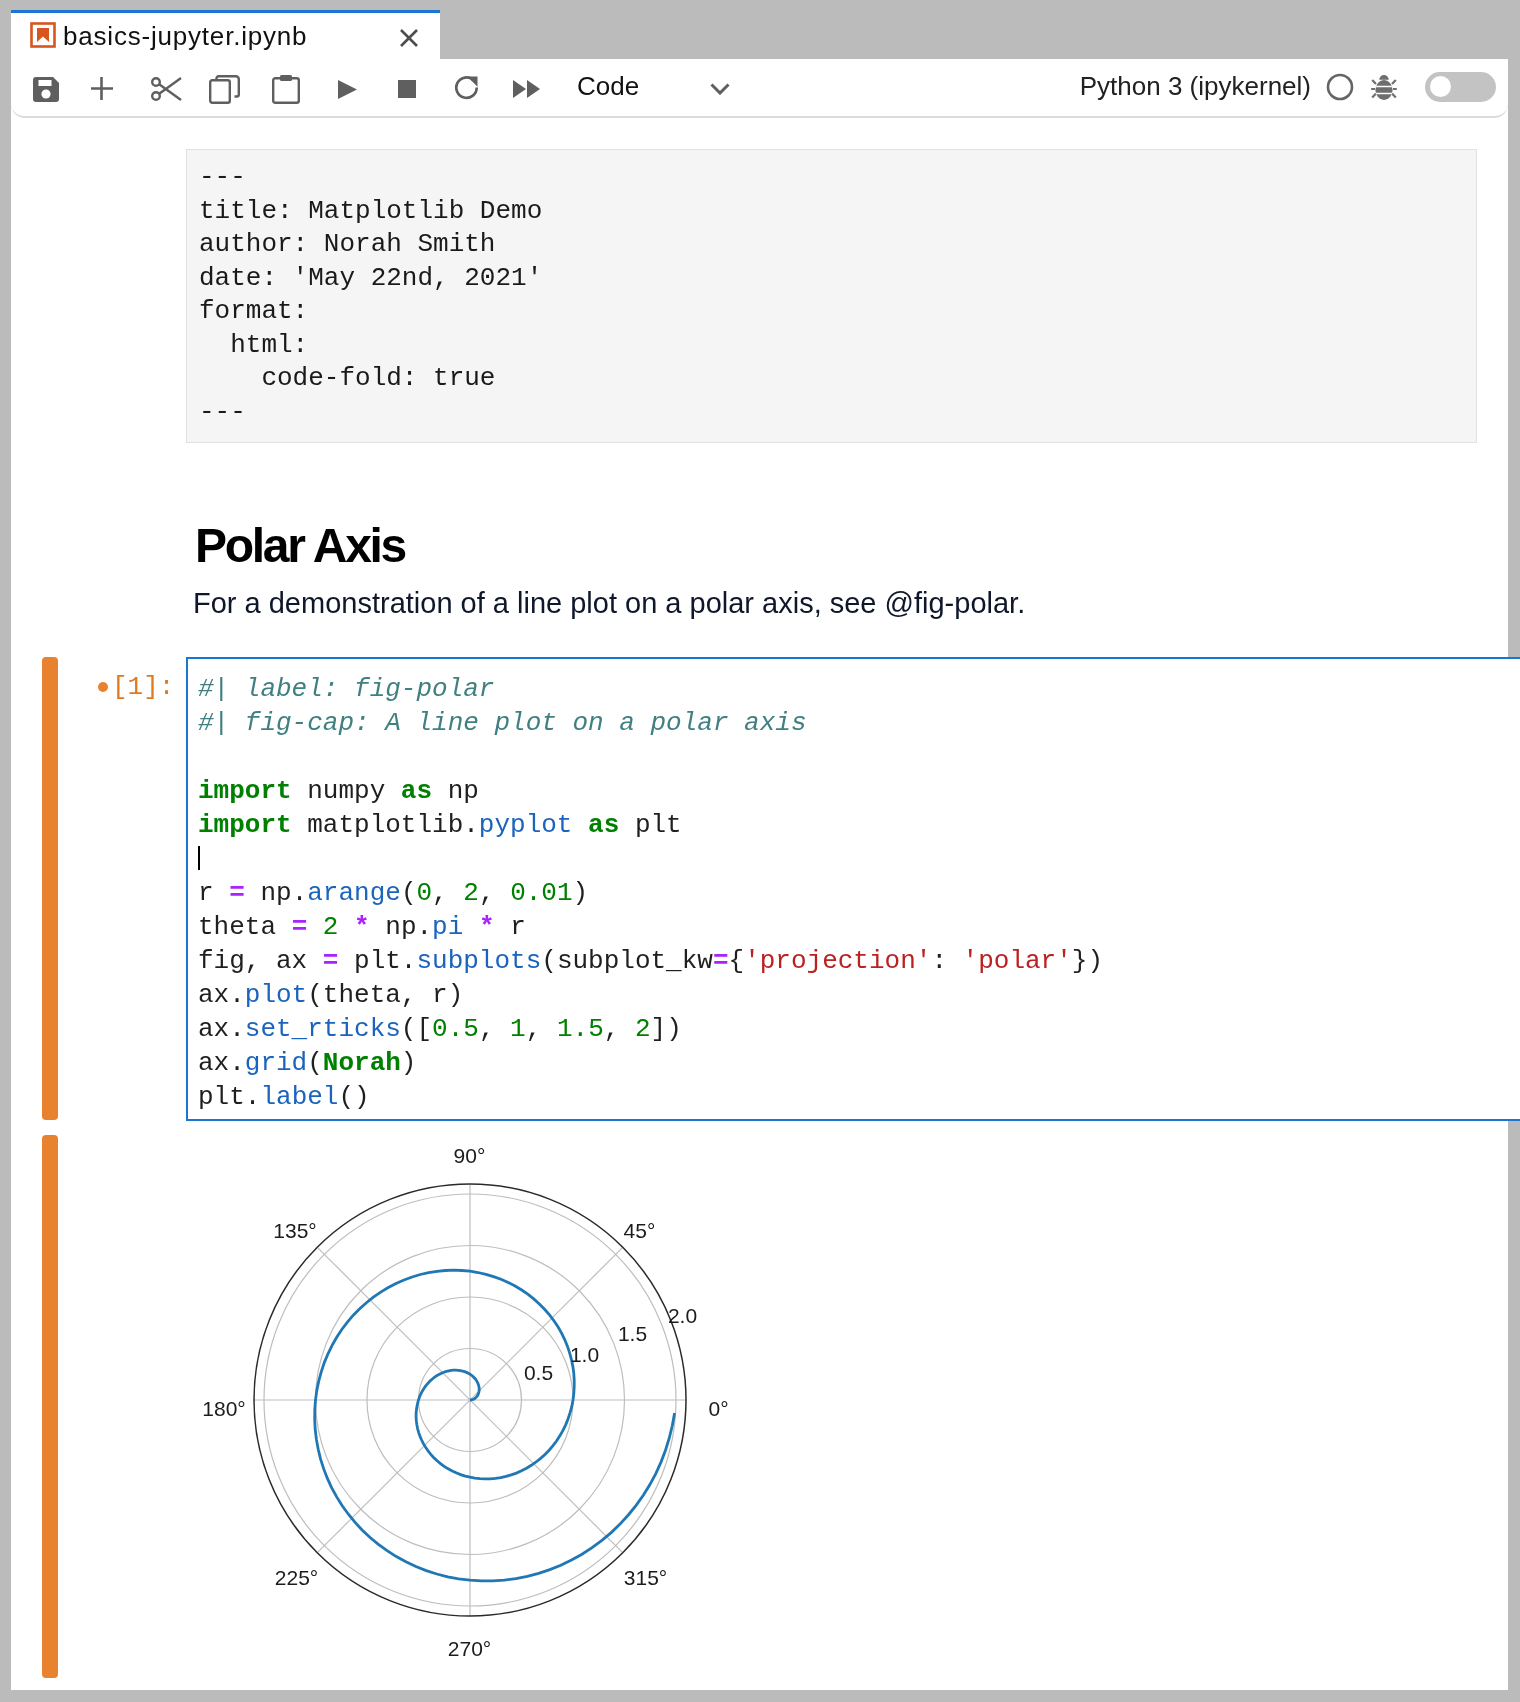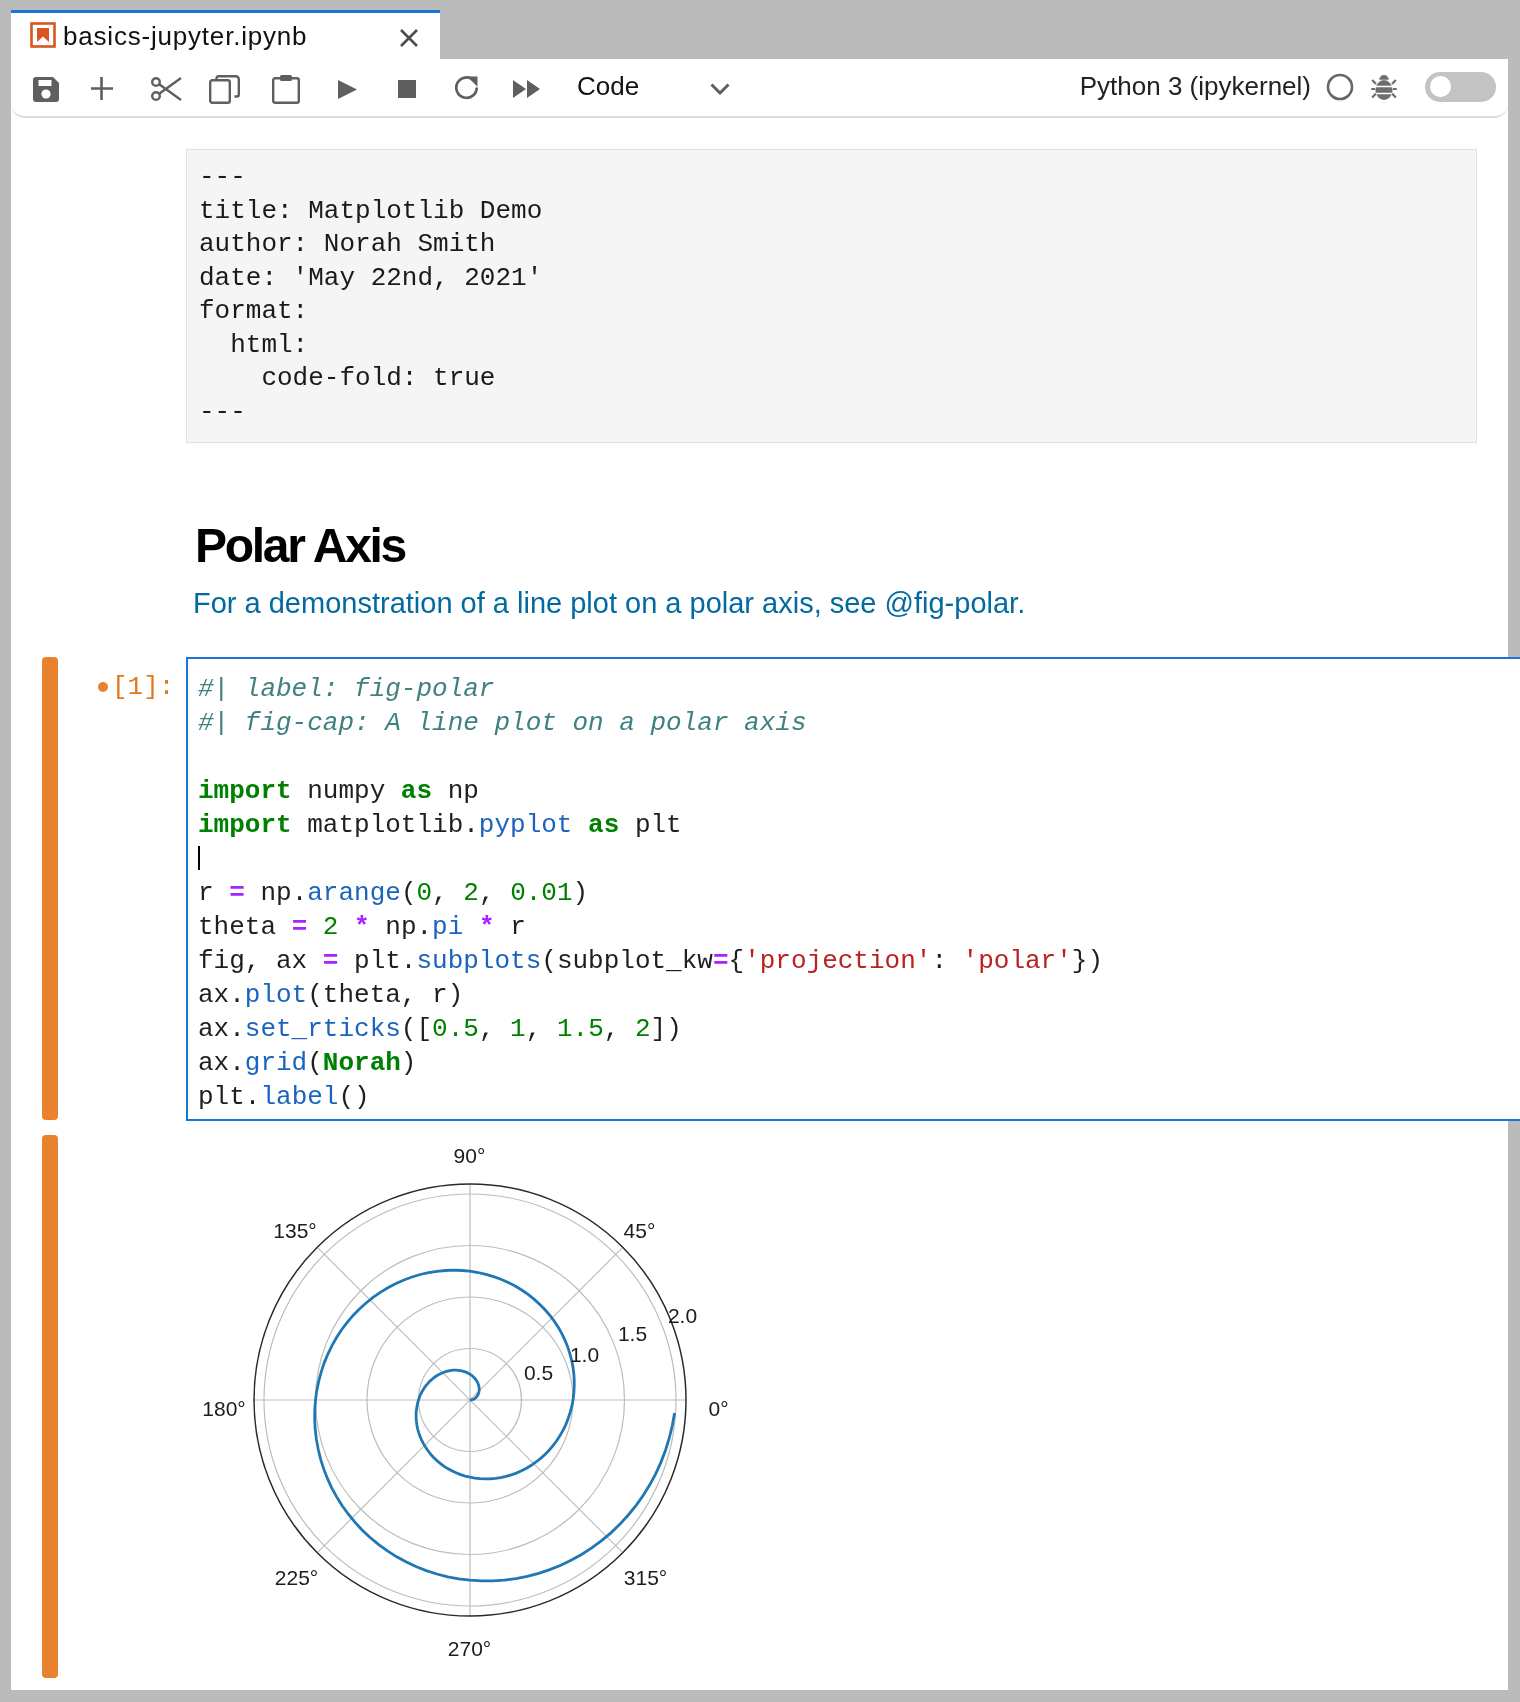--- a/index.html
+++ b/index.html
@@ -11,21 +11,21 @@
   #tab { position:absolute; left:0; top:0; width:429px; height:49px; background:#ffffff; border-top:3px solid #1976d2; }
   #tabtitle { position:absolute; left:52px; top:8px; font-size:26px; letter-spacing:0.8px; color:#111; }
   
   #toolbar { position:absolute; left:0; top:49px; width:1497px; height:59px; background:#ffffff; border-bottom:2px solid #dcdcdc;border-radius:14px; }
   .tool { position:absolute; }
   #codebtn { position:absolute; left:566px; top:12px; font-size:26px; color:#111; }
   #kernelname { position:absolute; right:197px; top:12px; font-size:26px; color:#222; }
   
   #rawcell { position:absolute; left:175px; top:139px; width:1291px; height:294px; background:#f5f5f5; border:1px solid #e1e1e1; font-family:"Liberation Mono",monospace; font-size:26px; line-height:33.5px; color:#1a1a1a; padding:11px 0 0 12px; white-space:pre; }
   #h1 { position:absolute; left:184px; top:508px; font-size:48px; font-weight:bold; letter-spacing:-2.3px; color:#000000; }
-  #para { position:absolute; left:182px; top:575.5px; font-size:29px; line-height:34px; color:#0369a1; }
+  #para { position:absolute; left:182px; top:575.5px; font-size:29px; line-height:34px; color:#0f172a; }
   
   .obar { position:absolute; width:16px; background:#e8822f; border-radius:4px; }
   #bar1 { left:31px; top:647px; height:463px; }
   #bar2 { left:31px; top:1125px; height:543px; }
   #prompt { position:absolute; left:101px; top:662px; font-family:"Liberation Mono",monospace; font-size:26px; color:#e2791f; }
   #pdot { position:absolute; left:87px; top:672px; width:10px; height:10px; border-radius:50%; background:#e8822f; }
   #codecell { position:absolute; left:175px; top:647px; width:1368px; height:464px; background:#fff; border:2px solid #1976d2; }
   #code { position:absolute; left:10px; top:13px; font-family:"Liberation Mono",monospace; font-size:26px; line-height:34px; color:#1f1f1f; white-space:pre; }
   .cm { color:#408080; font-style:italic; }
   .kw { color:#008000; font-weight:bold; }

